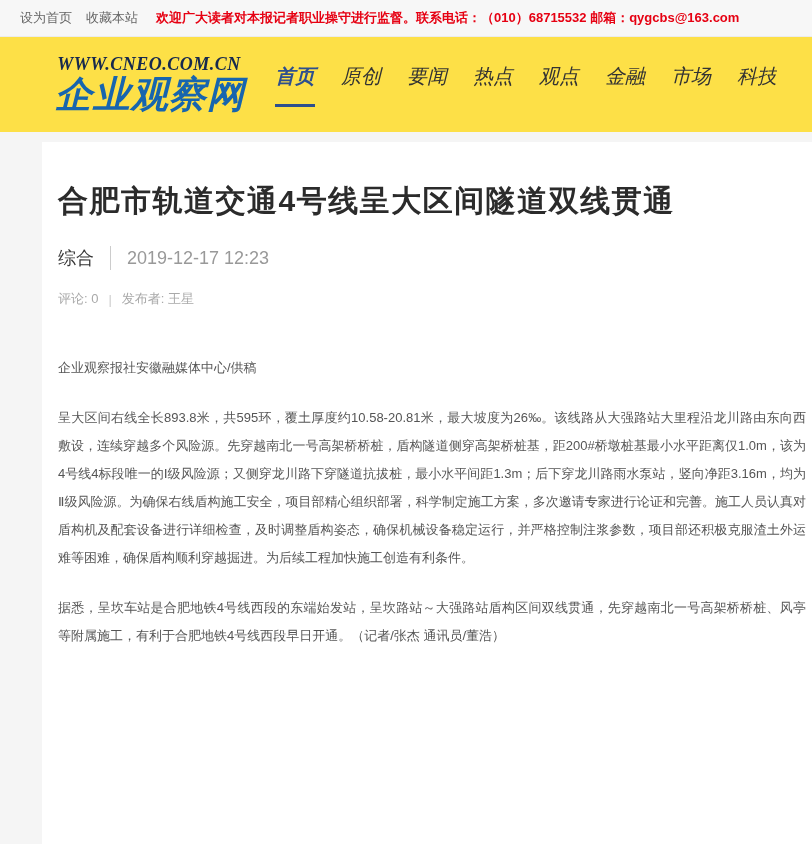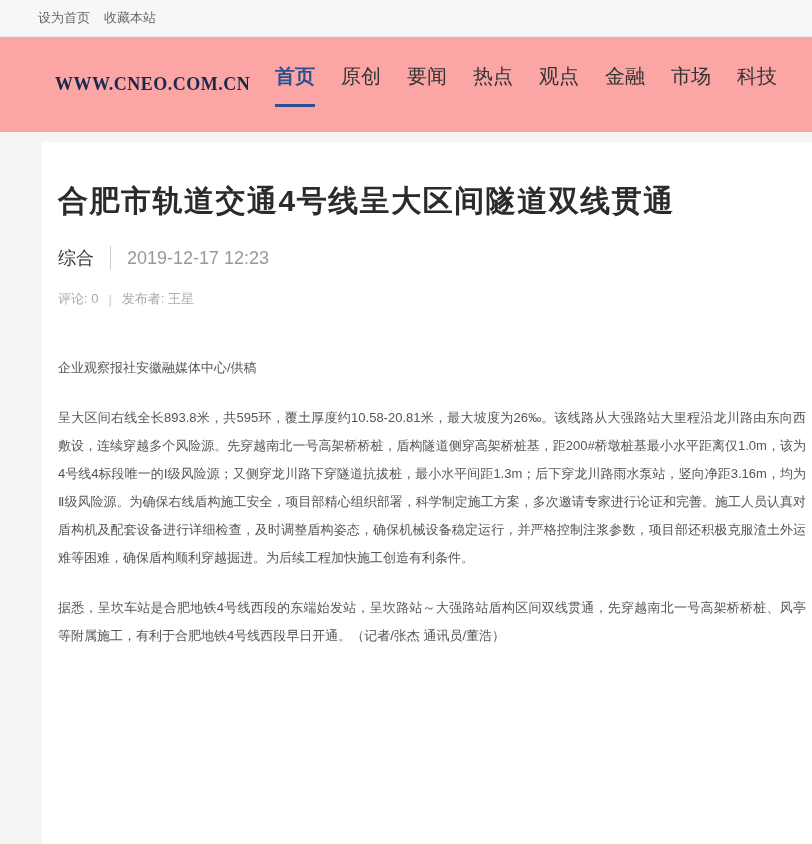--- a/index.html
+++ b/index.html
@@ -5,29 +5,29 @@
   * { box-sizing: border-box; }
   html, body { margin: 0; padding: 0; }
   body {
     width: 812px; height: 844px; overflow: hidden;
     background: #f5f5f5;
     font-family: "Liberation Sans", "DejaVu Sans", sans-serif;
   }
   
   .topbar {
     height: 37px; background: #f7f7f7; border-bottom: 1px solid #ececec;
-    display: flex; align-items: center; padding-left: 38px;
+    display: flex; align-items: center; padding-left: 20px;
     font-size: 13px; color: #666; white-space: nowrap;
   }
   .topbar-link { margin-right: 14px; cursor: pointer; }
   .topbar-notice { color: #e60012; font-weight: bold; margin-left: 4px; }
   
   .header {
-    height: 95px; background: #fca5a5;
-    display: flex; align-items: center; padding-left: 55px; white-space: nowrap;
+    height: 95px; background: #fde047;
+    display: flex; align-items: center; padding-left: 55px; white-space: nowrap; font-style: italic;
   }
   .logo { width: 188px; flex: 0 0 auto; cursor: pointer; }
   .logo-url {
     font-family: "Liberation Serif", "DejaVu Serif", serif;
     font-weight: bold; font-size: 18px; color: #16294e;
     letter-spacing: 0.5px; text-align: center;
   }
   .logo-name {
     font-weight: bold; font-size: 37px; color: #1765ae;
     letter-spacing: 1px; line-height: 1.1; text-align: center;
@@ -59,25 +59,27 @@
     width: 748px; margin: 0 0 22px; font-size: 13px; line-height: 28px;
     color: #555; text-align: justify;
   }
 </style>
 </head>
 <body>
 
 <div class="topbar">
   <span class="topbar-link">设为首页</span>
   <span class="topbar-link">收藏本站</span>
+  <span class="topbar-notice">欢迎广大读者对本报记者职业操守进行监督。联系电话：（010）68715532 邮箱：qygcbs@163.com</span>
 </div>
 
 <div class="header">
   <div class="logo">
     <div class="logo-url">WWW.CNEO.COM.CN</div>
+    <div class="logo-name">企业观察网</div>
   </div>
   <div class="nav">
 
   <a class="nav-item active">首页</a>
       <a class="nav-item">原创</a>
       <a class="nav-item">要闻</a>
       <a class="nav-item">热点</a>
       <a class="nav-item">观点</a>
       <a class="nav-item">金融</a>
       <a class="nav-item">市场</a>

